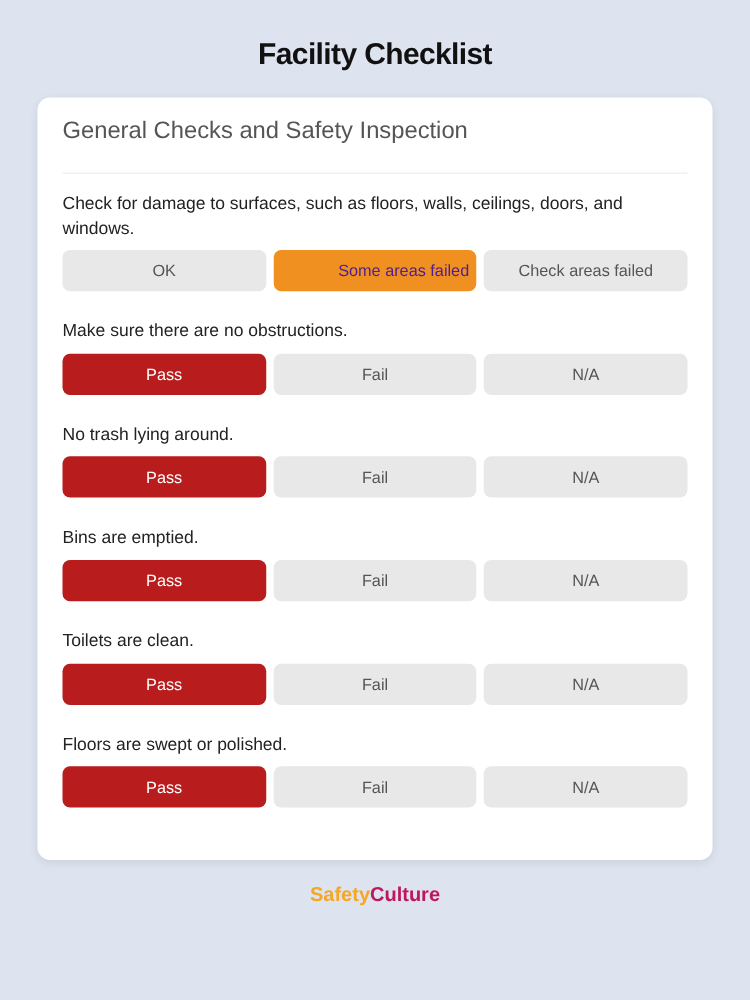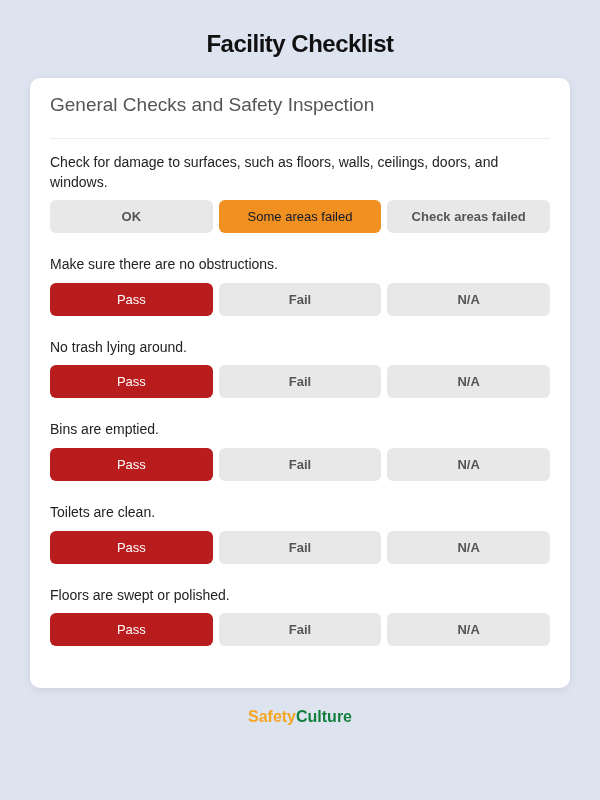--- a/index.html
+++ b/index.html
@@ -62,31 +62,31 @@
       border: none;
       font-size: 13px;
       font-weight: 500;
       cursor: pointer;
       text-align: center;
     }
 
     .btn-inactive {
       background-color: #e8e8e8;
       color: #555;
-      font-weight: bold;
     }
 
     .btn-pass {
       background-color: #b91c1c;
       color: #fff;
     }
 
     .btn-some-failed {
       background-color: #f09020;
-      color: #0f172a;
+      color: #4c1d95;
+      text-align: right;
     }
 
     .brand {
       margin-top: 20px;
       font-size: 16px;
       font-weight: 700;
       color: #222;
     }
 
     .brand span {
@@ -154,14 +154,14 @@
         <div class="btn-group">
           <button class="btn btn-pass">Pass</button>
           <button class="btn btn-inactive">Fail</button>
           <button class="btn btn-inactive">N/A</button>
         </div>
       </div>
     </div>
 </div>
 
 <div class="brand">
-  <span>Safety</span><span style="color:#15803d;text-align:center;">Culture</span>
+  <span>Safety</span><span style="color:#be185d;text-align:center;">Culture</span>
 </div>
 
 </body></html>

